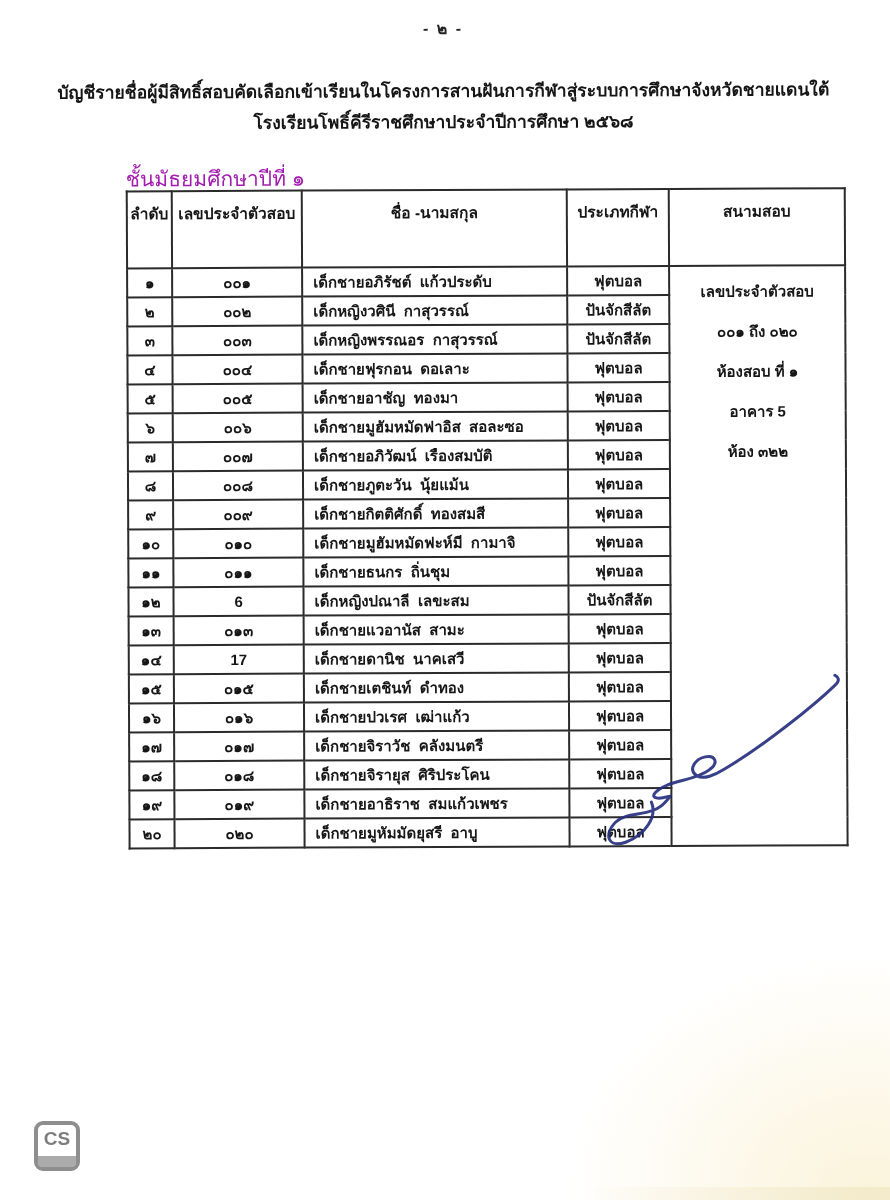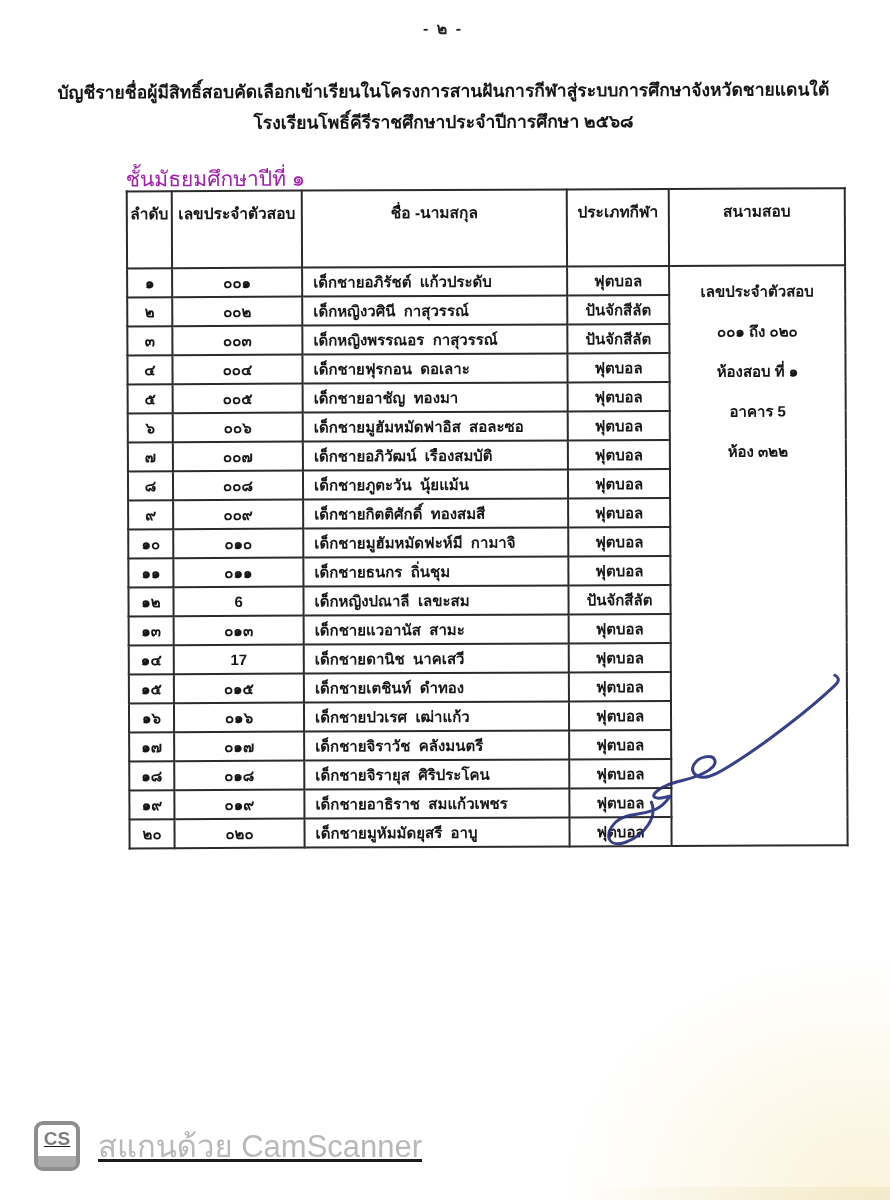--- a/index.html
+++ b/index.html
@@ -37,21 +37,21 @@
   table.roster tbody td{
     height:27px;font-size:15px;text-align:center;vertical-align:middle;
   }
   td.name-cell{text-align:left !important;padding-left:10px !important;white-space:pre;}
   td.venue-cell{vertical-align:top !important;}
   .venue-line{line-height:40px;font-size:15px;font-weight:bold;text-align:center;}
   .venue-wrap{padding-top:5px;}
   .signature{position:absolute;left:598px;top:655px;width:262px;height:200px;z-index:6;}
   .footer{
     position:absolute;left:34px;top:1120px;height:52px;
-    display:flex;align-items:center;gap:18px;text-decoration:underline;
+    display:flex;align-items:center;gap:18px;
   }
   .cs-logo{
     width:46px;height:50px;border:4px solid #8e8e8e;border-radius:9px;
     box-sizing:border-box;background:#ffffff;position:relative;
     display:flex;align-items:flex-start;justify-content:center;
   }
   .cs-logo-text{font-weight:bold;font-size:19px;color:#7d7d7d;margin-top:3px;letter-spacing:0;}
   .cs-logo-bar{
     position:absolute;left:0;bottom:0;width:100%;height:11px;
     background:#ababab;border-radius:0 0 4px 4px;
@@ -245,17 +245,16 @@
              C 46 181 58 162 52 148" fill="none" stroke="#26307f" stroke-width="3" stroke-linecap="round" stroke-linejoin="round" opacity="0.92"></path>
   </svg>
 
 </div>
 
 <div class="footer">
   <div class="cs-logo">
     <span class="cs-logo-text">CS</span>
     <span class="cs-logo-bar"></span>
   </div>
-  <div class="watermark-text">สแกนด้วย CamScanner</div>
 </div>
 
 <div class="tint-corner"></div>
 <div class="tint-strip"></div>
 
 </body></html>

